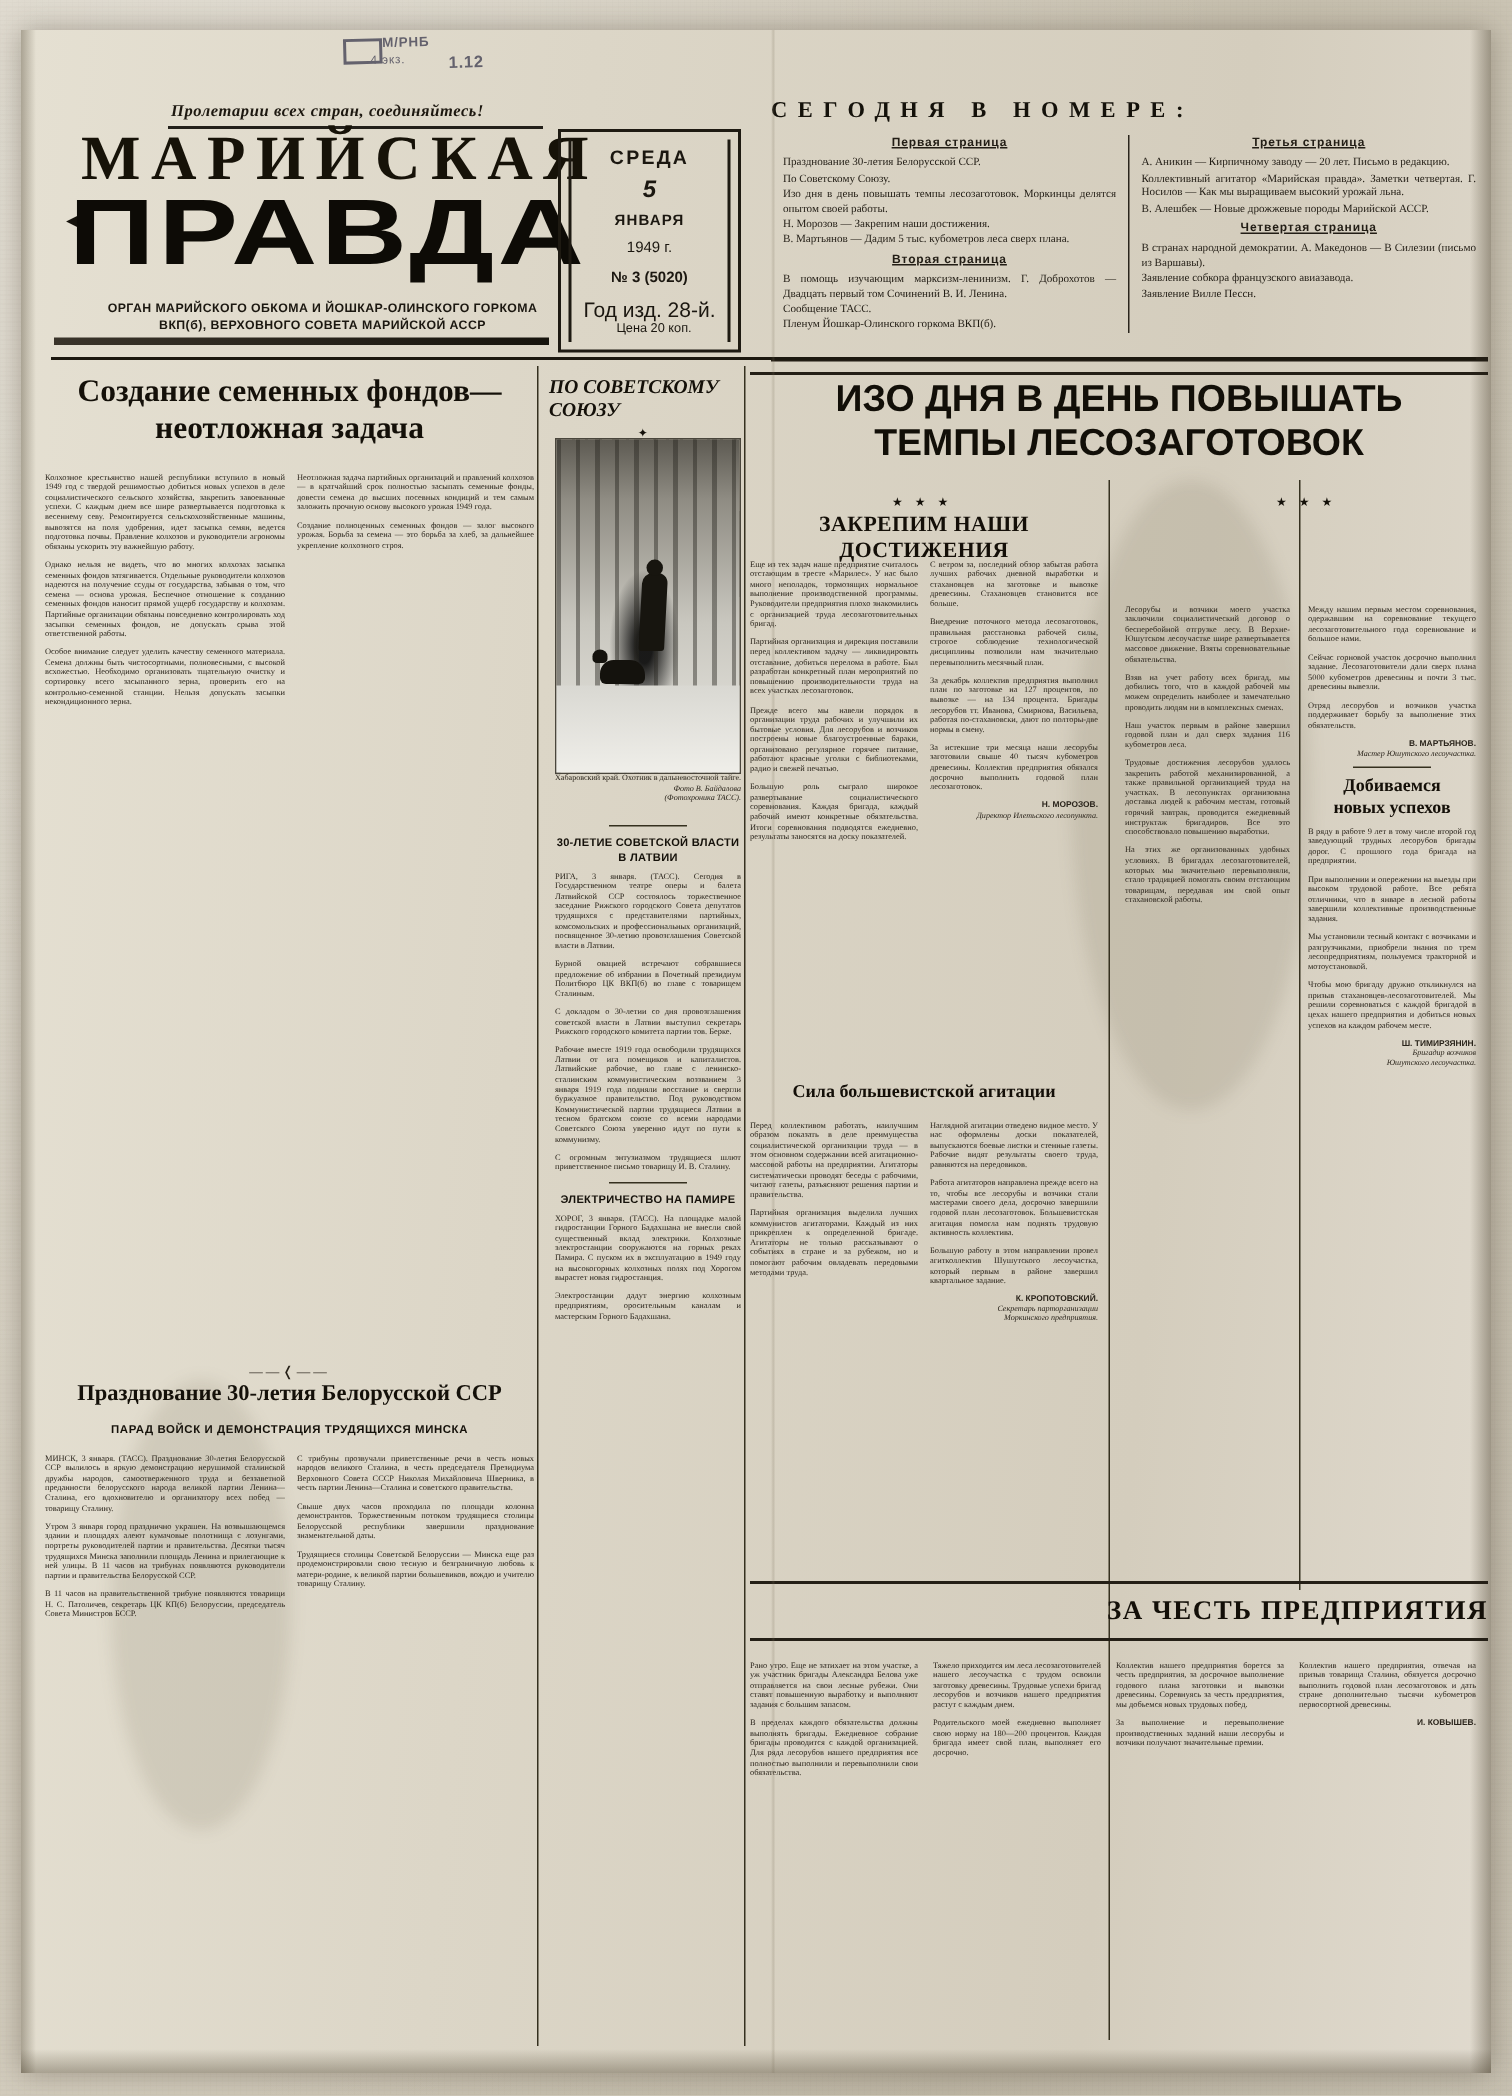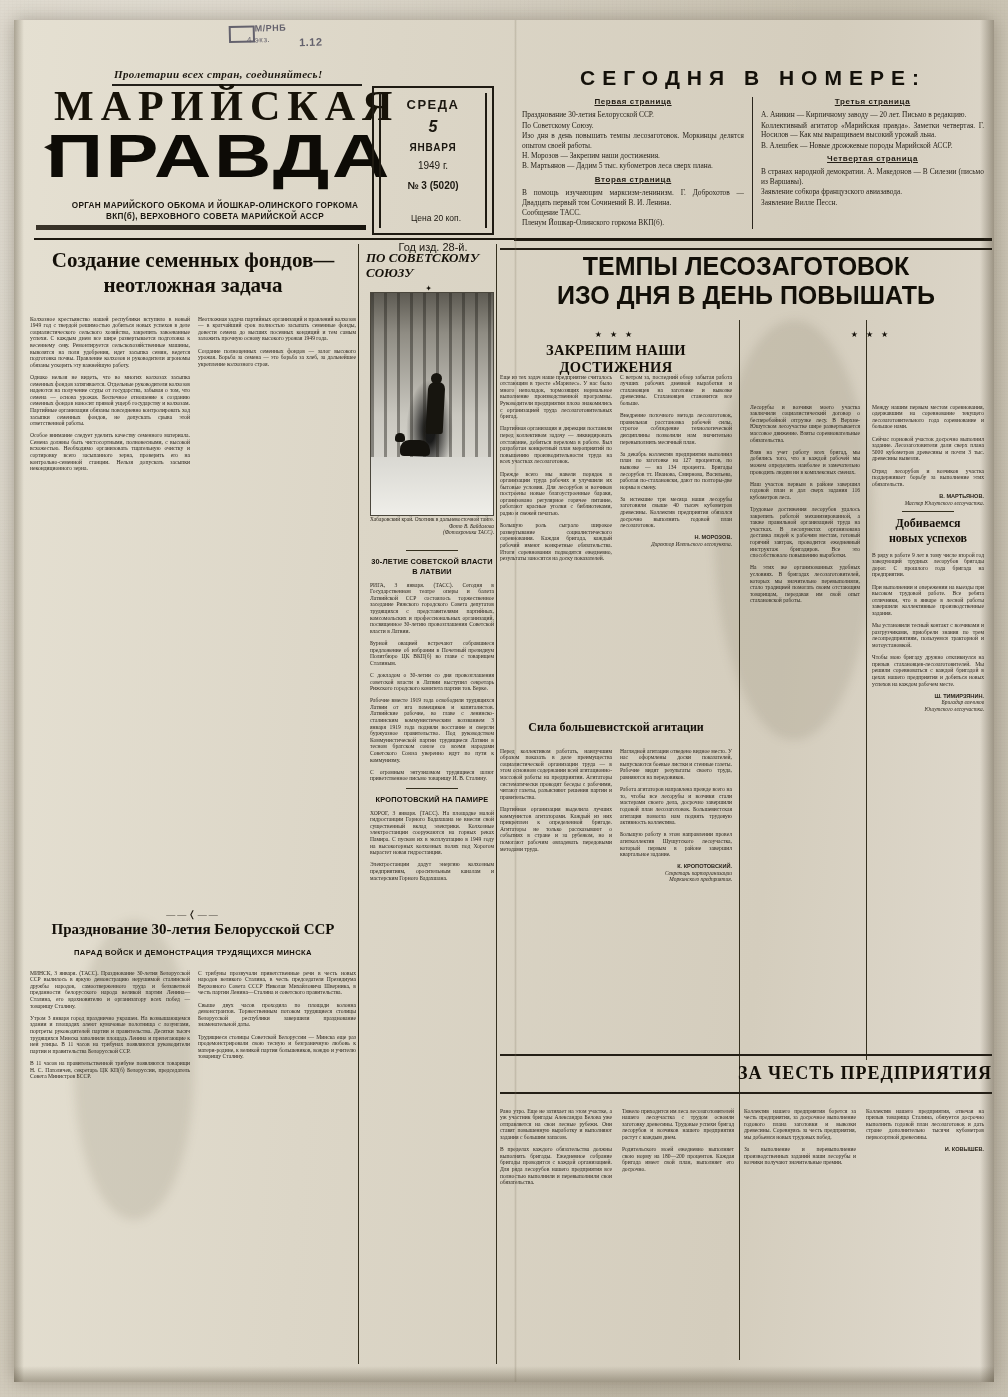--- a/index.html
+++ b/index.html
@@ -59,27 +59,27 @@
   
   .datebox{position:absolute;left:358px;top:66px;width:118px;height:145px;
     border:2px solid #1e1a12;}
   .datebox .inner{position:absolute;inset:5px;border-left:2px solid #1e1a12;border-right:2px solid #1e1a12;}
   .datebox .line{text-align:center;font-family:"Liberation Sans",sans-serif;color:#1b1710;}
   .d-wd{position:absolute;top:9px;left:0;right:0;font-weight:bold;font-size:13px;letter-spacing:1.5px;}
   .d-day{position:absolute;top:30px;left:0;right:0;font-weight:bold;font-size:16px;font-style:italic;}
   .d-mo{position:absolute;top:54px;left:0;right:0;font-weight:bold;font-size:10px;letter-spacing:.8px;}
   .d-yr{position:absolute;top:72px;left:0;right:0;font-size:10px;}
   .d-no{position:absolute;top:92px;left:0;right:0;font-size:10px;font-weight:bold;}
-  .d-ed{position:absolute;top:110px;left:0;right:0;font-size:11px;margin-top:43px;}
+  .d-ed{position:absolute;top:110px;left:0;right:0;font-size:14px;}
   .d-pr{position:absolute;top:125px;left:6px;right:0;font-size:8.5px;}
 
   
   .today{position:absolute;left:500px;top:46px;width:478px;}
-  .today-h{font-family:Liberation Sans, sans-serif;font-weight:bold;font-size:21px;
-    letter-spacing:7px;text-align:center;color:#14110a;}
+  .today-h{font-family:Liberation Serif, serif;font-weight:bold;font-size:15px;
+    letter-spacing:7px;color:#14110a;}
   .today-body{display:flex;margin-top:7px;font-size:7.4px;line-height:9.4px;color:#221d15;}
   .tcol{width:50%;padding:0 8px;box-sizing:border-box;}
   .tcol.left{border-right:1px solid #2a251c;}
   .tsec{font-family:"Liberation Sans",sans-serif;font-weight:bold;font-size:8px;
     text-align:center;letter-spacing:.6px;margin:4px 0 4px;text-decoration:underline;}
   .tsec:first-child{margin-top:0;}
   .titem{margin-bottom:1px;text-align:justify;}
   .today-rule{position:absolute;left:0;top:172px;width:478px;height:3px;background:#221d14;}
 
   
@@ -258,28 +258,28 @@
   </div>
   <div class="col" style="left:356px;top:525px;width:124px;">
     <div class="secrule"></div>
     <div class="minihead">30-ЛЕТИЕ СОВЕТСКОЙ ВЛАСТИ В ЛАТВИИ</div>
     <p>РИГА, 3 января. (ТАСС). Сегодня в Государственном театре оперы и балета Латвийской ССР состоялось торжественное заседание Рижского городского Совета депутатов трудящихся с представителями партийных, комсомольских и профессиональных организаций, посвященное 30-летию провозглашения Советской власти в Латвии.</p>
     <p>Бурной овацией встречают собравшиеся предложение об избрании в Почетный президиум Политбюро ЦК ВКП(б) во главе с товарищем Сталиным.</p>
     <p>С докладом о 30-летии со дня провозглашения советской власти в Латвии выступил секретарь Рижского городского комитета партии тов. Берке.</p>
     <p>Рабочие вместе 1919 года освободили трудящихся Латвии от ига помещиков и капиталистов. Латвийские рабочие, во главе с ленинско-сталинским коммунистическим воззванием 3 января 1919 года подняли восстание и свергли буржуазное правительство. Под руководством Коммунистической партии трудящиеся Латвии в тесном братском союзе со всеми народами Советского Союза уверенно идут по пути к коммунизму.</p>
     <p>С огромным энтузиазмом трудящиеся шлют приветственное письмо товарищу И. В. Сталину.</p>
     <div class="secrule"></div>
-    <div class="minihead">КРОПОТОВСКИЙ НА ПАМИРЕ</div>
+    <div class="minihead">ЭЛЕКТРИЧЕСТВО НА ПАМИРЕ</div>
     <p>ХОРОГ, 3 января. (ТАСС). На площадке малой гидростанции Горного Бадахшана не внесли свой существенный вклад электрики. Колхозные электростанции сооружаются на горных реках Памира. С пуском их в эксплуатацию в 1949 году на высокогорных колхозных полях под Хорогом вырастет новая гидростанция.</p>
     <p>Электростанции дадут энергию колхозным предприятиям, оросительным каналам и мастерским Горного Бадахшана.</p>
   </div>
 
   <div class="hl-right">
+    <div class="l1">ИЗО ДНЯ В ДЕНЬ ПОВЫШАТЬ</div>
     <div class="l1">ТЕМПЫ ЛЕСОЗАГОТОВОК</div>
-    <div class="l1">ИЗО ДНЯ В ДЕНЬ ПОВЫШАТЬ</div>
   </div>
   <div class="bigrule" style="left:486px;top:228px;width:492px;"></div>
 
   <div class="star-sm" style="position:absolute;left:486px;top:310px;width:230px;">★ ★ ★</div>
   <div class="star-sm" style="position:absolute;left:742px;top:310px;width:230px;">★ ★ ★</div>
 
   <div class="h-bold" style="position:absolute;left:486px;top:322px;width:232px;font-size:14.5px;letter-spacing:.3px;">ЗАКРЕПИМ НАШИ ДОСТИЖЕНИЯ</div>
   <div class="col" style="left:486px;top:348px;width:112px;">
     <p>Еще из тех задач наше предприятие считалось отстающим в тресте «Марилес». У нас было много неполадок, тормозящих нормальное выполнение производственной программы. Руководители предприятия плохо знакомились с организацией труда лесозаготовительных бригад.</p>
     <p>Партийная организация и дирекция поставили перед коллективом задачу — ликвидировать отставание, добиться перелома в работе. Был разработан конкретный план мероприятий по повышению производительности труда на всех участках лесозаготовок.</p>

